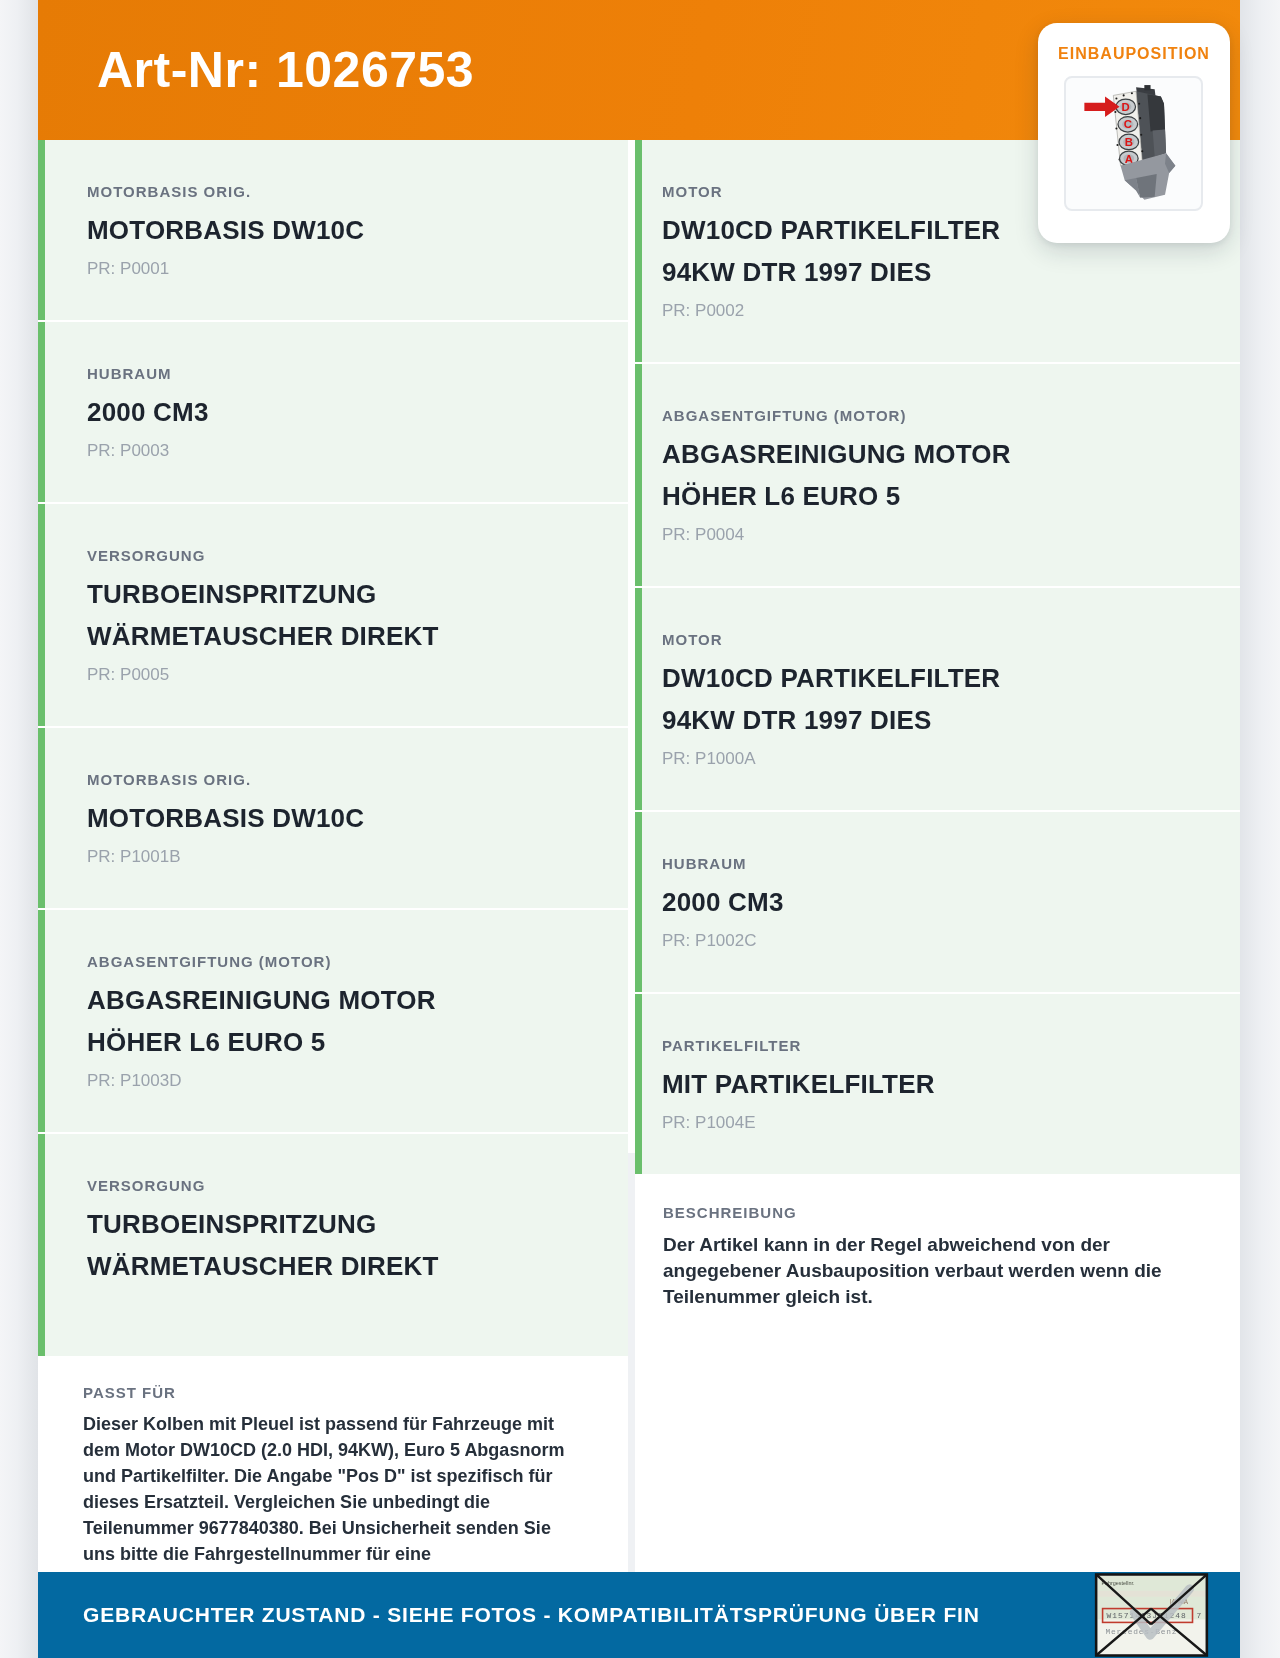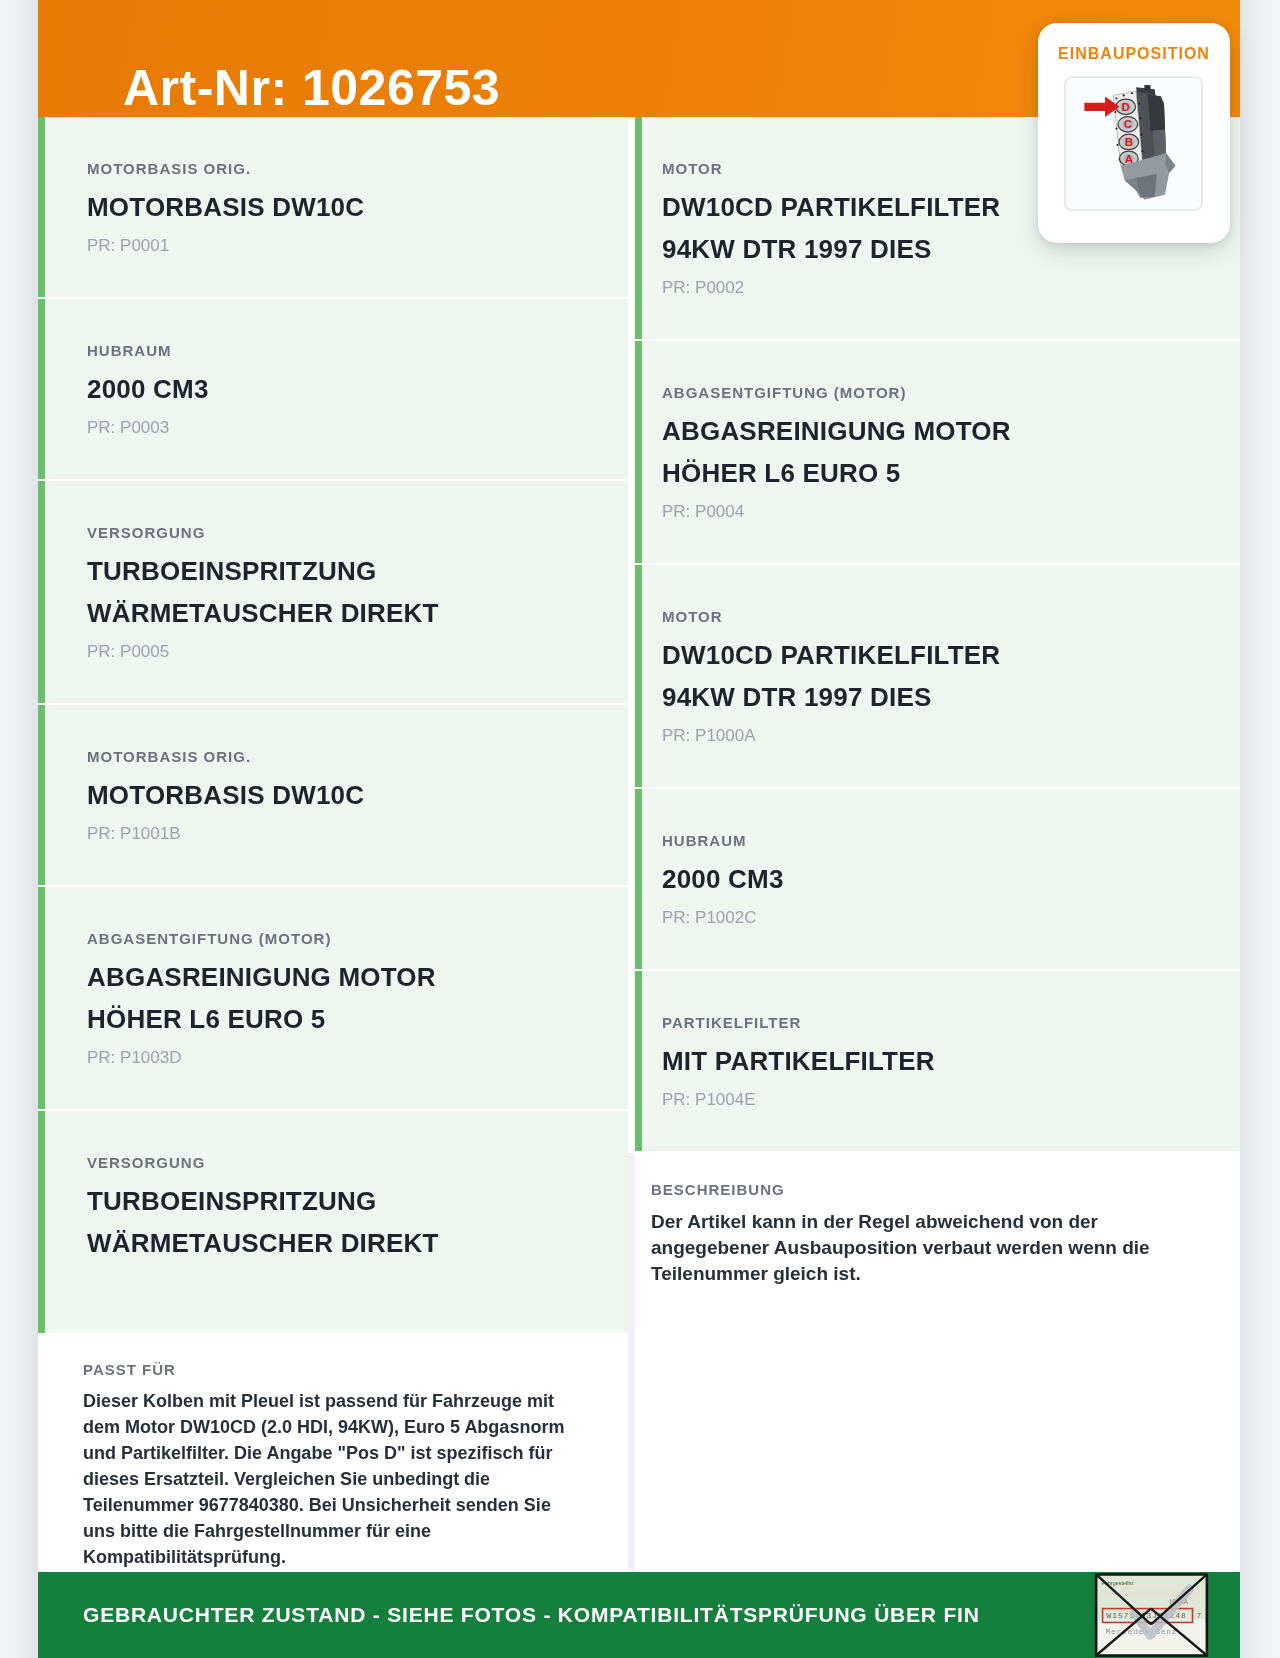--- a/index.html
+++ b/index.html
@@ -16,24 +16,24 @@
   }
   .side-shade-right{
     position:absolute;right:0;top:0;width:40px;height:1658px;
     background:linear-gradient(to left,#f4f5f7 0%,#eef0f3 45%,#e2e5e9 100%);
   }
   .content{
     position:absolute;left:38px;top:0;width:1202px;height:1658px;
     background:#ffffff;
   }
   .header{
-    height:117px;
+    height:140px;
     background:linear-gradient(100deg,#e67b05 0%,#ee8008 55%,#f28a0c 100%);
-    display:flex;align-items:flex-end;
-    padding-left:85px;box-sizing:border-box;
+    display:flex;align-items:center;
+    padding-left:59px;box-sizing:border-box;
   }
   .header h1{
     margin:0;font-size:50px;font-weight:700;color:#ffffff;letter-spacing:0.5px;
   }
   .columns{display:flex;gap:7px;height:1455px;overflow:hidden;background:#ffffff;}
   .col-left{width:590px;}
   .col-right{width:605px;}
   .card{
     background:#eef6ef;
     border-left:7px solid #6abf6c;
@@ -50,34 +50,34 @@
   }
   .card-title{
     font-size:26px;line-height:42px;font-weight:700;color:#1d242e;
     margin-top:8px;letter-spacing:0.2px;white-space:pre-line;
   }
   .card-pr{
     font-size:17px;font-weight:500;color:#9aa2ac;margin-top:6px;line-height:24px;
   }
   .text-panel{background:#ffffff;box-sizing:border-box;}
   .panel-passt{height:237px;padding:26px 55px 0 45px;}
-  .panel-besch{height:419px;padding:28px 45px 0 16px;}
+  .panel-besch{height:419px;padding:28px 45px 0 28px;}
   .panel-label{
     font-size:15px;font-weight:700;color:#6a7280;letter-spacing:1px;line-height:18px;
   }
   .panel-text{
     font-weight:700;color:#262f3a;white-space:pre-line;
   }
   .panel-passt .panel-text{font-size:18px;line-height:26px;margin-top:9px;}
   .panel-besch .panel-text{font-size:19px;line-height:26px;margin-top:10px;}
   .gap-strip{
     position:absolute;left:590px;top:1153px;width:7px;height:419px;background:#eff1f4;
   }
   .footer{
-    position:absolute;left:0;bottom:0;width:100%;height:86px;background:#15803d;
+    position:absolute;left:0;bottom:0;width:100%;height:86px;background:#0369a1;
     display:flex;align-items:center;padding-left:45px;box-sizing:border-box;
   }
   .footer-text{
     color:#ffffff;font-size:21px;font-weight:700;letter-spacing:0.8px;
   }
   .vin-img{
     position:absolute;right:31px;top:1px;width:115px;height:84px;
   }
   .einbau{
     position:absolute;left:1038px;top:23px;width:192px;height:220px;

